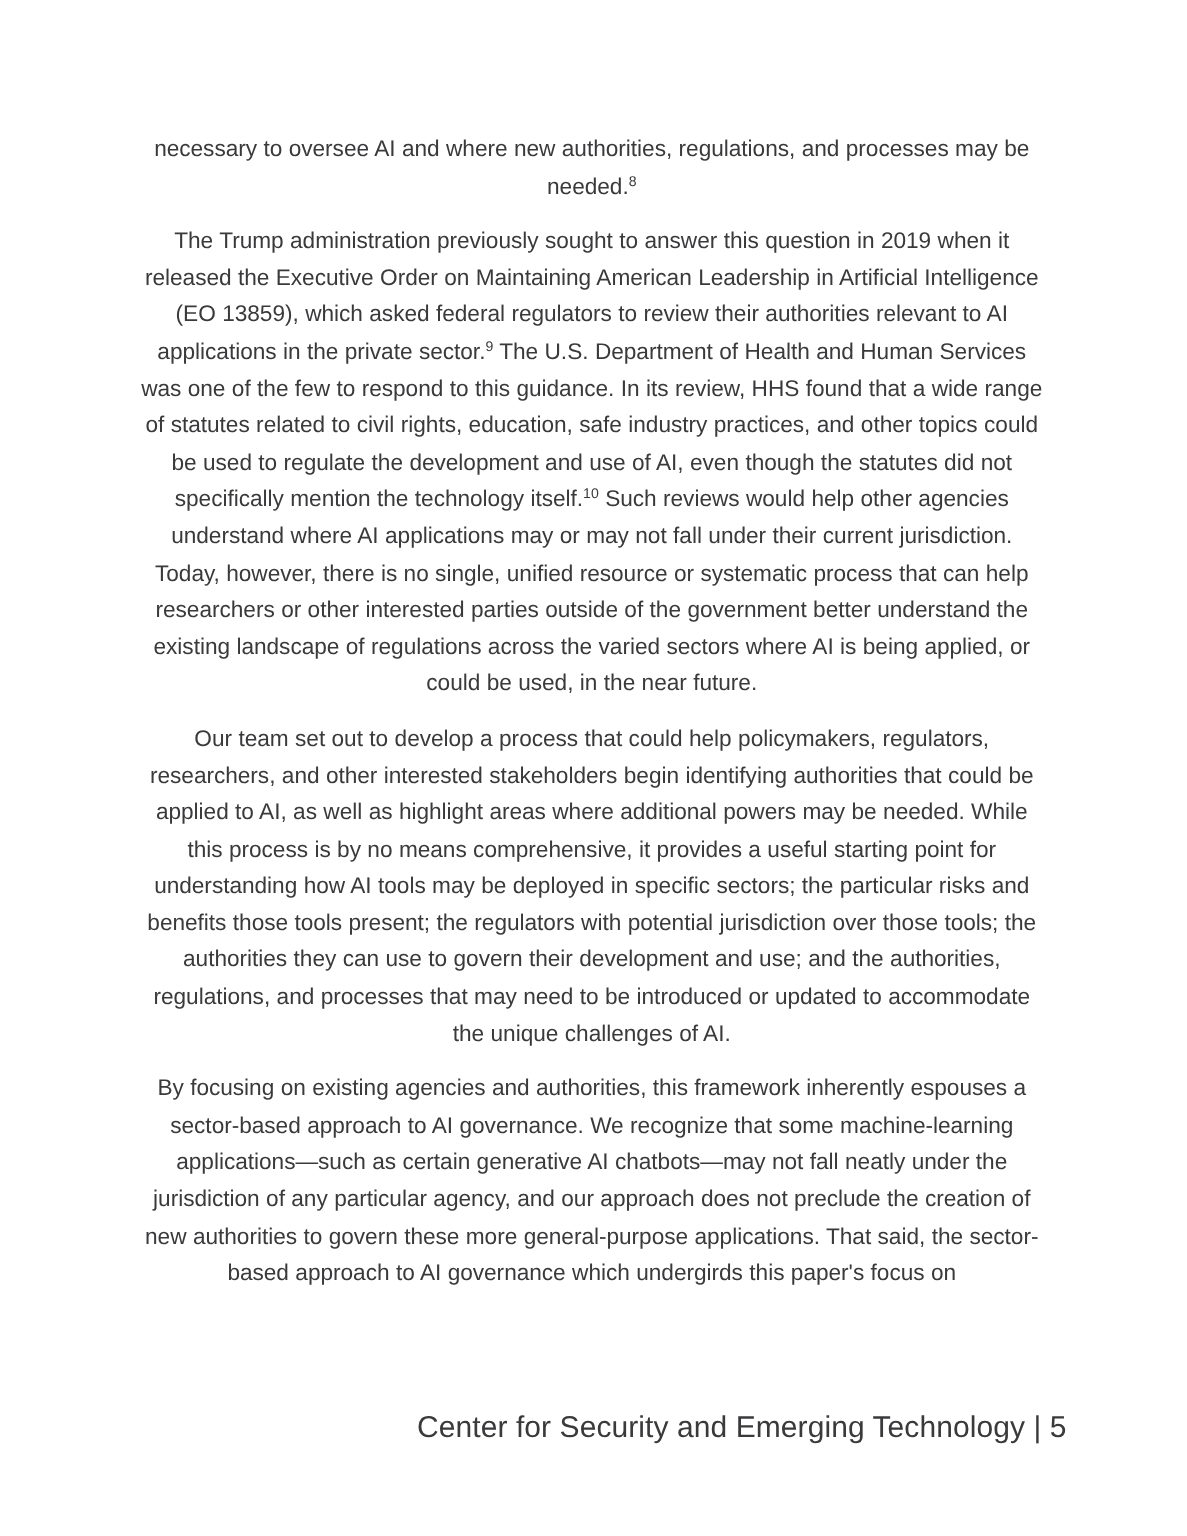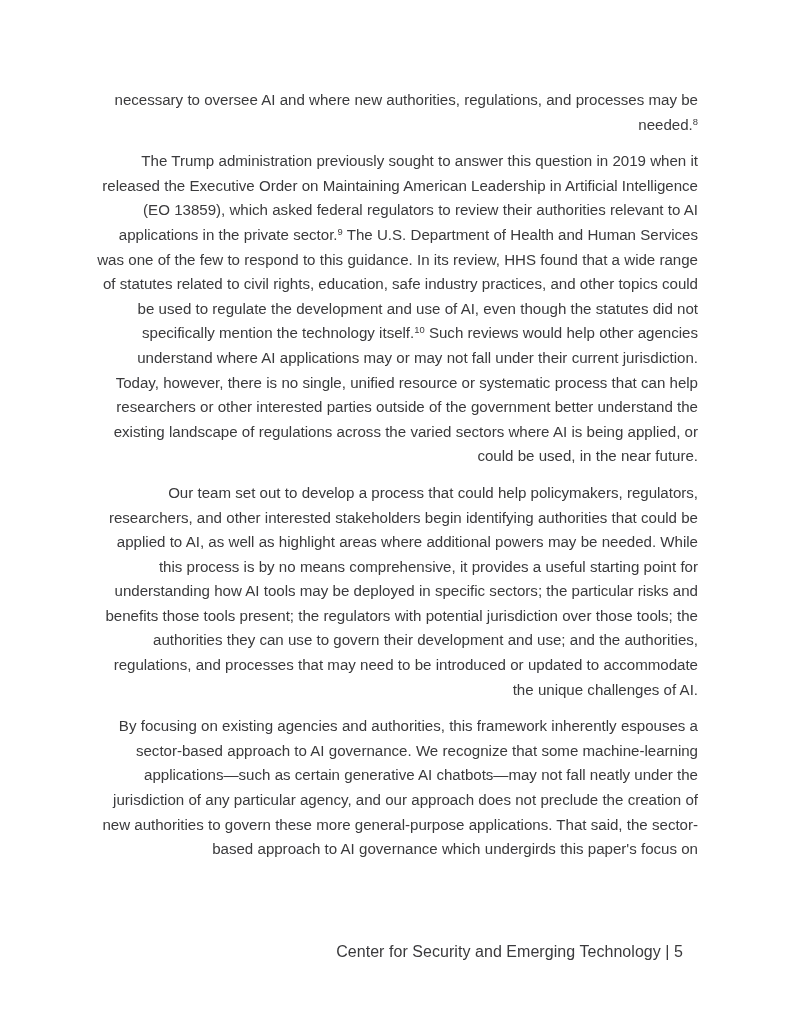--- a/index.html
+++ b/index.html
@@ -22,41 +22,41 @@
     position: absolute;
     left: 91px;
     top: 88px;
     width: 607px;
   }
   .para {
     margin: 0 0 12px 0;
     font-size: 15.1px;
     line-height: 24.6px;
     color: #3a3a3c;
-    text-align: right;
+    text-align: center;
     letter-spacing: -0.02px;
     word-spacing: 0.1px;
     -webkit-font-smoothing: antialiased;
   }
   .para:last-child {
     margin-bottom: 16px;
   }
   sup {
     font-size: 9.4px;
     line-height: 0;
     vertical-align: 0.52em;
     letter-spacing: 0;
   }
   .footer {
     position: absolute;
-    left: 76px;
+    left: 104px;
     top: 941px;
     width: 607px;
     text-align: right;
-    font-size: 16px;
+    font-size: 20px;
     line-height: 22px;
     color: #3a3a3c;
     letter-spacing: 0.05px;
   }
 </style>
 </head>
 <body>
 
 <div class="page">
 

